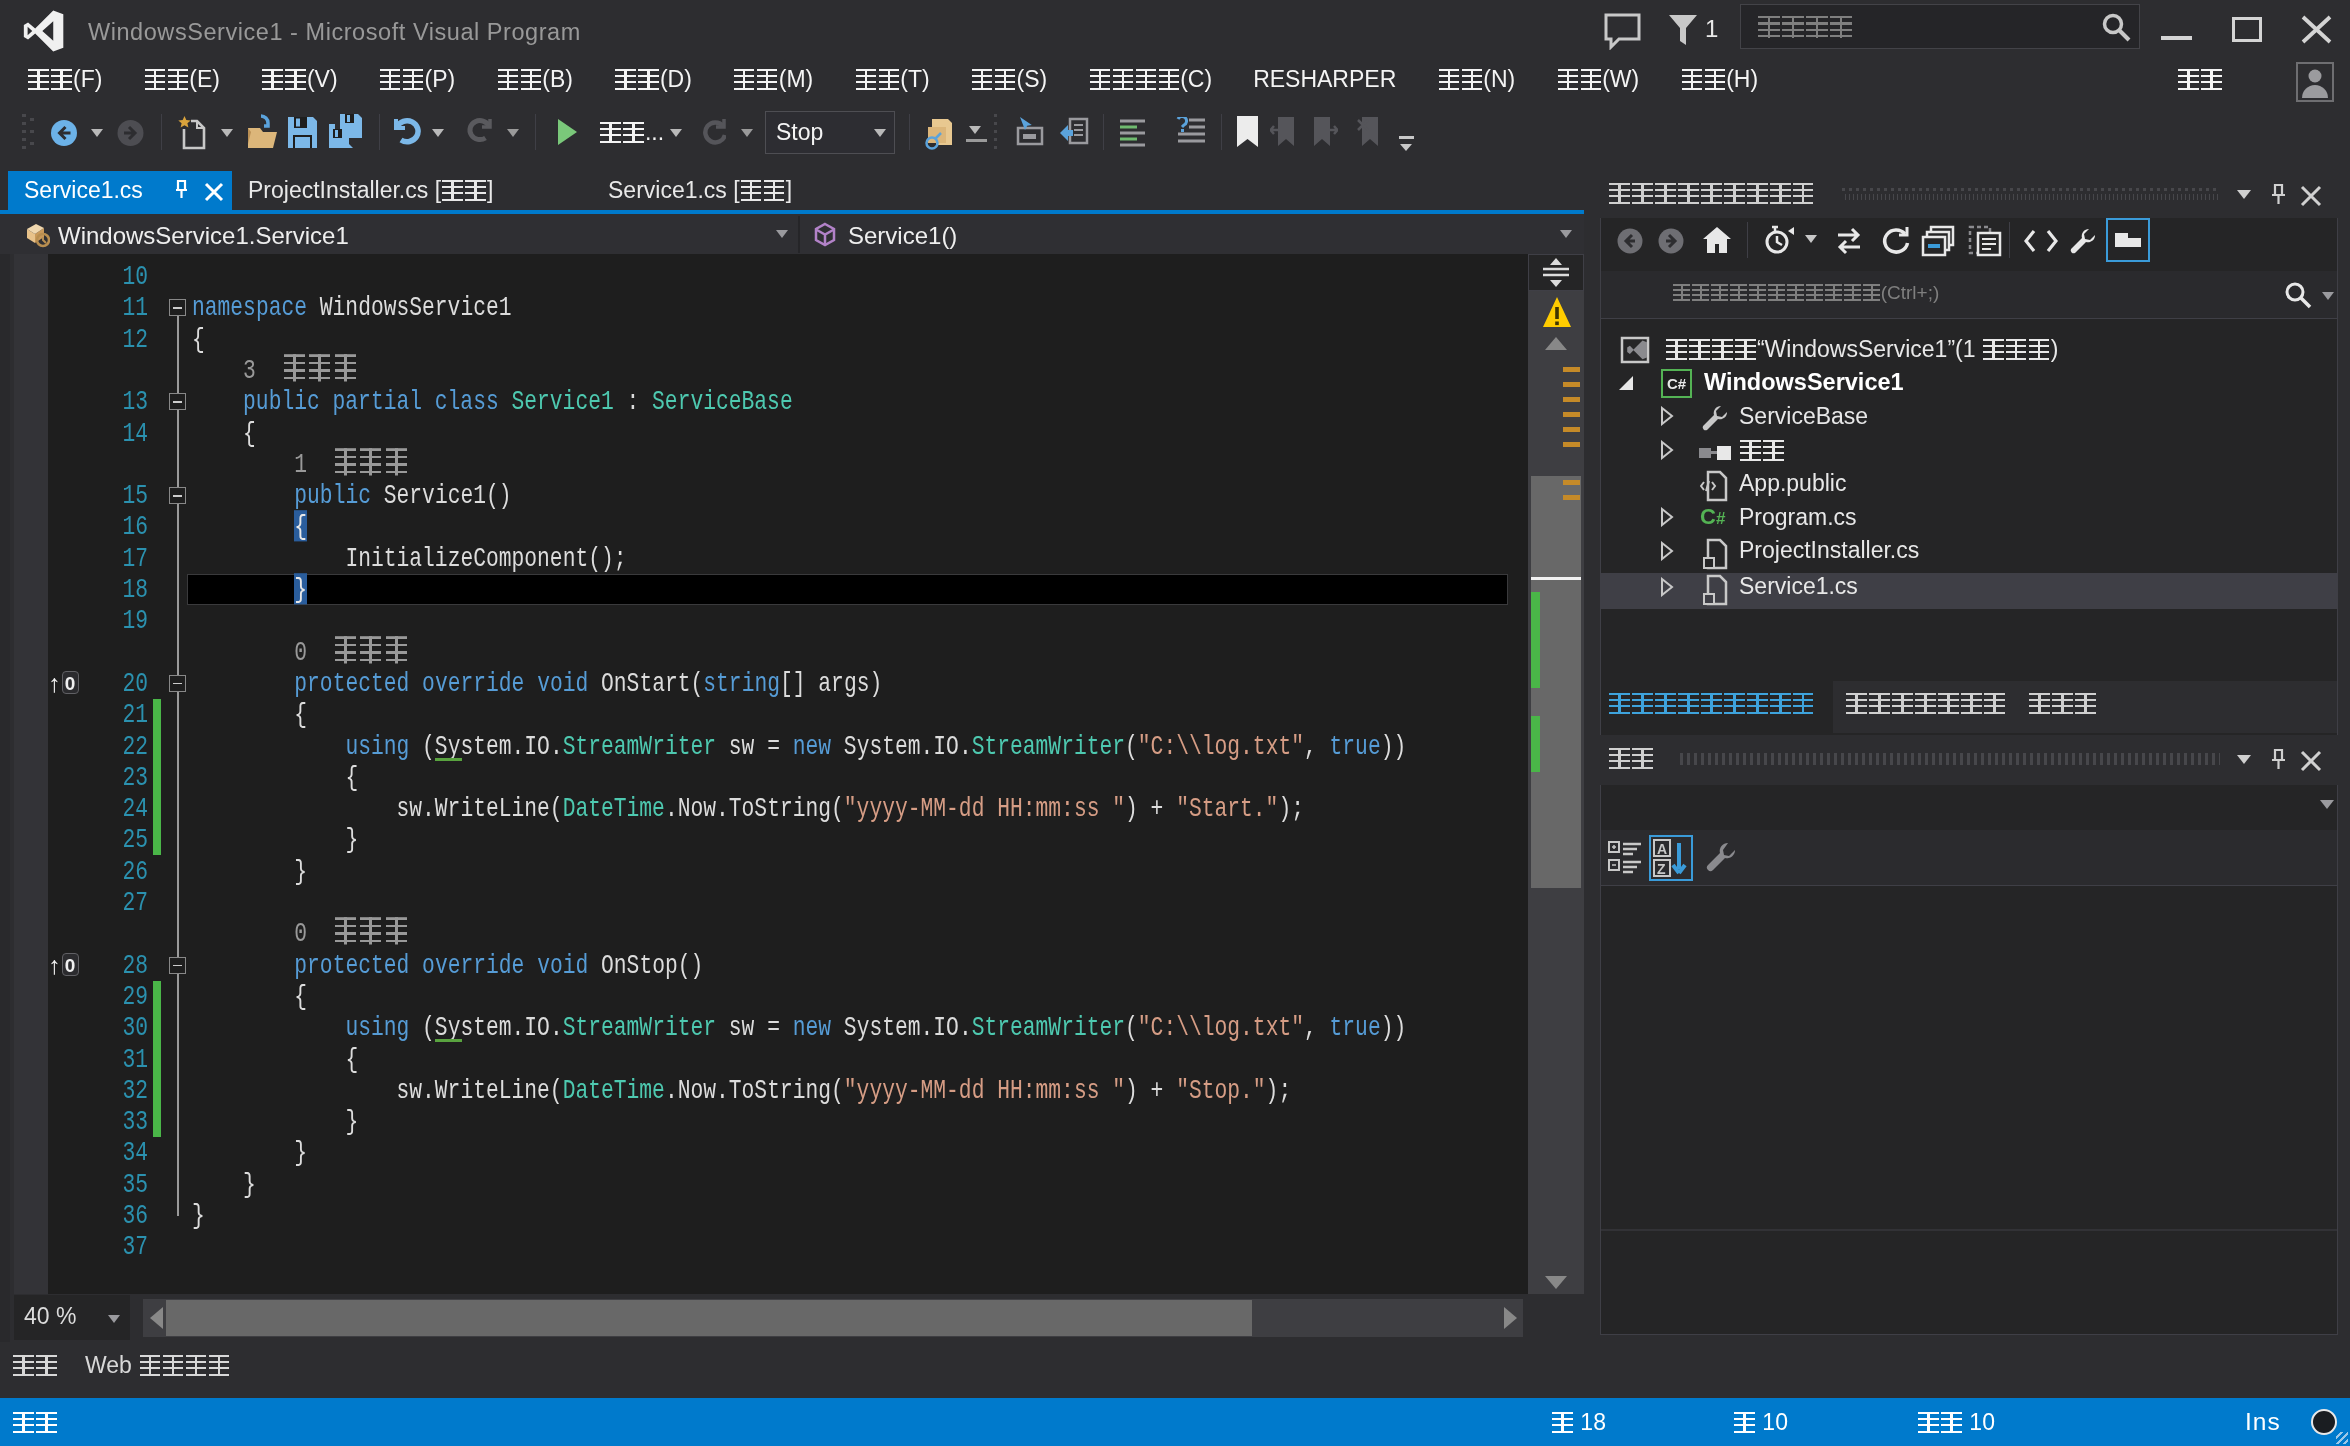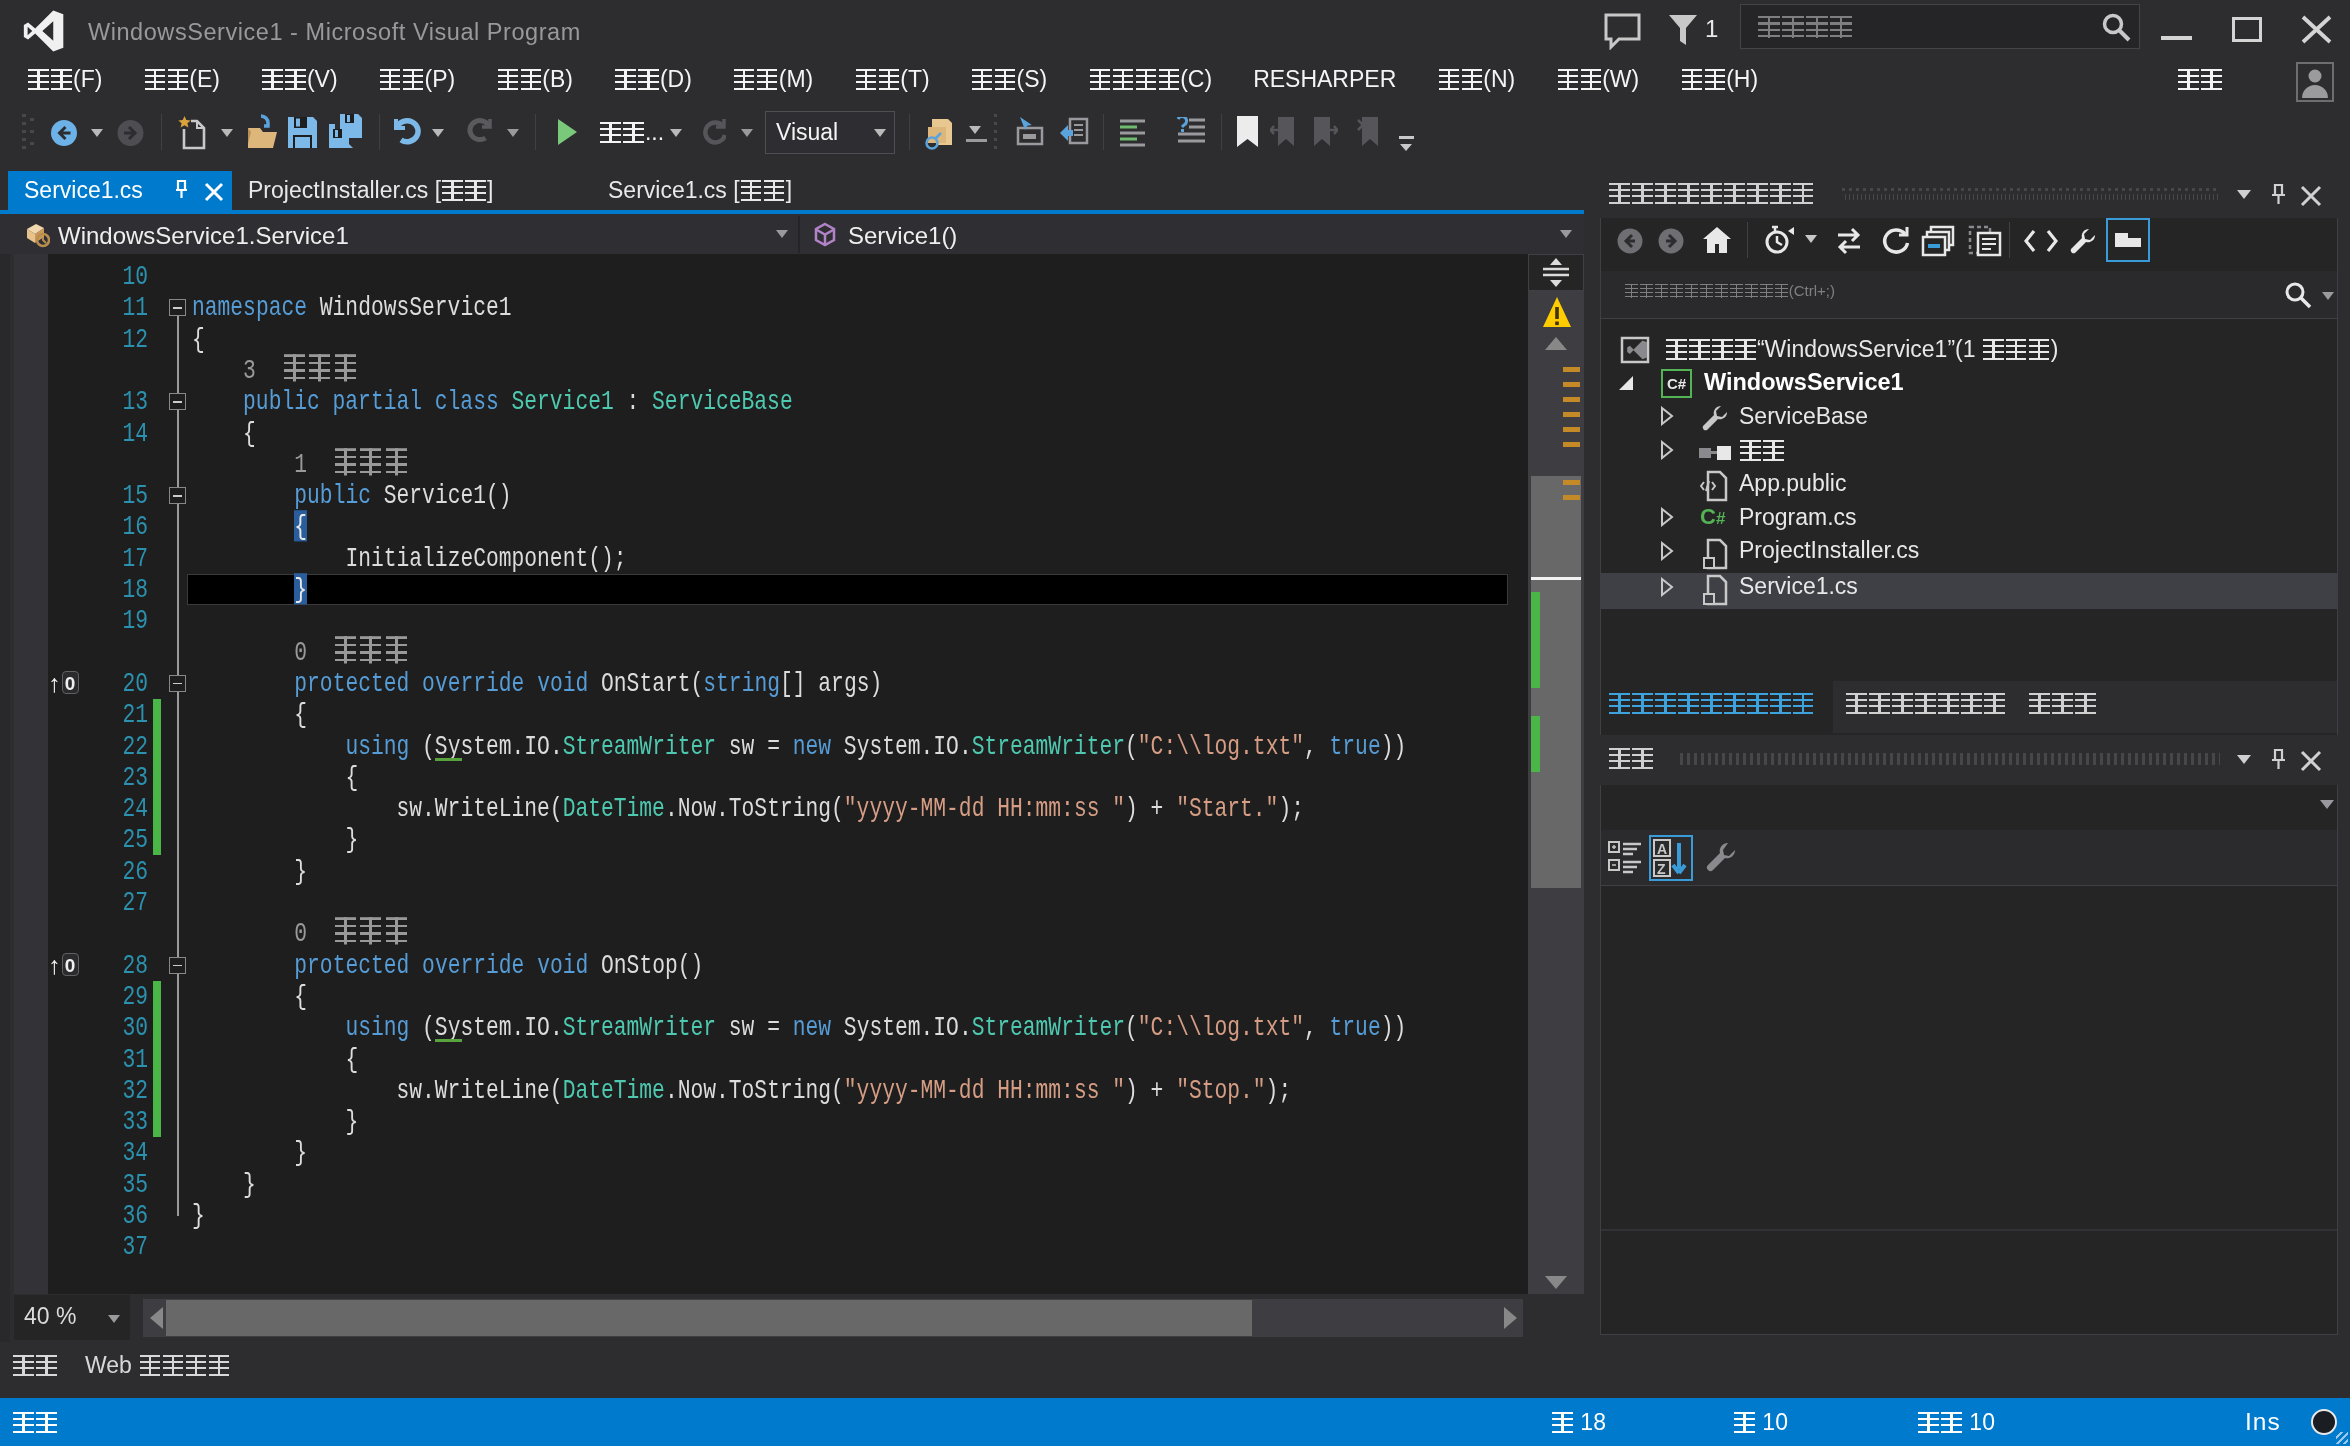--- a/index.html
+++ b/index.html
@@ -167,21 +167,21 @@
 
 <div class="ab" style="left:702px;top:118px">
     <svg width="24" height="29" viewBox="0 0 24 29">
       <path d="M21 8 a10 10 0 1 0 2 9" fill="none" stroke="#55555a" stroke-width="4.5"></path>
       <path d="M22 1 v8 h-8" fill="none" stroke="#55555a" stroke-width="3.5"></path>
     </svg>
   </div>
 <div class="ab" style="left:741px;top:129px;border-top:8px solid #9a9a9a;border-left:6px solid transparent;border-right:6px solid transparent"></div>
 
 <div class="ab" style="left:765px;top:111px;width:130px;height:43px;background:#2d2d32;border:1.5px solid #4e4e53"></div>
-<div class="ab" style="left:776px;top:119px;font-size:23px;color:#f4f4f4">Visual</div>
+<div class="ab" style="left:776px;top:119px;font-size:23px;color:#f4f4f4">Stop</div>
 <div class="ab" style="left:874px;top:129px;border-top:8px solid #b9b9b9;border-left:6.5px solid transparent;border-right:6.5px solid transparent"></div>
 <div class="sep" style="left:909px"></div>
 
 <div class="ab" style="left:922px;top:113px">
     <svg width="42" height="40" viewBox="0 0 42 40">
       <path d="M10 6 h16 v22 h-16 z" fill="#dcb67a"></path>
       <path d="M10 6 h16 l4 4 v22 h-16 v-4 h-4z" fill="#e8c890"></path>
       <rect x="6" y="14" width="18" height="16" fill="#dcb67a"></rect>
       <circle cx="10" cy="30" r="5.5" fill="none" stroke="#5ba3dc" stroke-width="2.5"></circle>
       <path d="M13 26 l6 -6" stroke="#5ba3dc" stroke-width="2.5"></path>
@@ -483,21 +483,21 @@
     <svg width="30" height="30" viewBox="0 0 30 30">
       <path d="M21 3 a7 7 0 0 0 -7 9 L3 23 a3 3 0 0 0 4 4 L18 16 a7 7 0 0 0 9-7 l-5 5 -5-1 -1-5z" fill="#e8e8e8"></path>
     </svg>
   </div>
 <div class="ab" style="left:2106px;top:218px;width:44px;height:44px;border:2px solid #3a9bd9">
     <div style="position:absolute;left:7px;top:18px;width:26px;height:9px;background:#e8e8e8"></div>
     <div style="position:absolute;left:7px;top:13px;width:13px;height:5px;background:#e8e8e8"></div>
   </div>
 
 <div class="ab" style="left:1601px;top:271px;width:736px;height:48px;background:#2a2a2d;border-bottom:1px solid #3f3f46"></div>
-<div class="ab" style="left:1624px;top:282px;font-size:15px;color:#7f7f7f"><i></i><i></i><i></i><i></i><i></i><i></i><i></i><i></i><i></i><i></i><i></i>(Ctrl+;)</div>
+<div class="ab" style="left:1672px;top:282px;font-size:19px;color:#7f7f7f"><i></i><i></i><i></i><i></i><i></i><i></i><i></i><i></i><i></i><i></i><i></i>(Ctrl+;)</div>
 <div class="ab" style="left:2283px;top:281px">
     <svg width="30" height="29" viewBox="0 0 30 29">
       <circle cx="12" cy="11" r="8" fill="none" stroke="#e8e8e8" stroke-width="3"></circle>
       <path d="M18 17 L27 26" stroke="#e8e8e8" stroke-width="3.5"></path>
     </svg>
   </div>
 <div class="ab" style="left:2322px;top:292px;border-top:8px solid #9a9a9e;border-left:6px solid transparent;border-right:6px solid transparent"></div>
 
 <div class="ab" style="left:1620px;top:335px">
     <svg width="34" height="30" viewBox="0 0 34 30">

